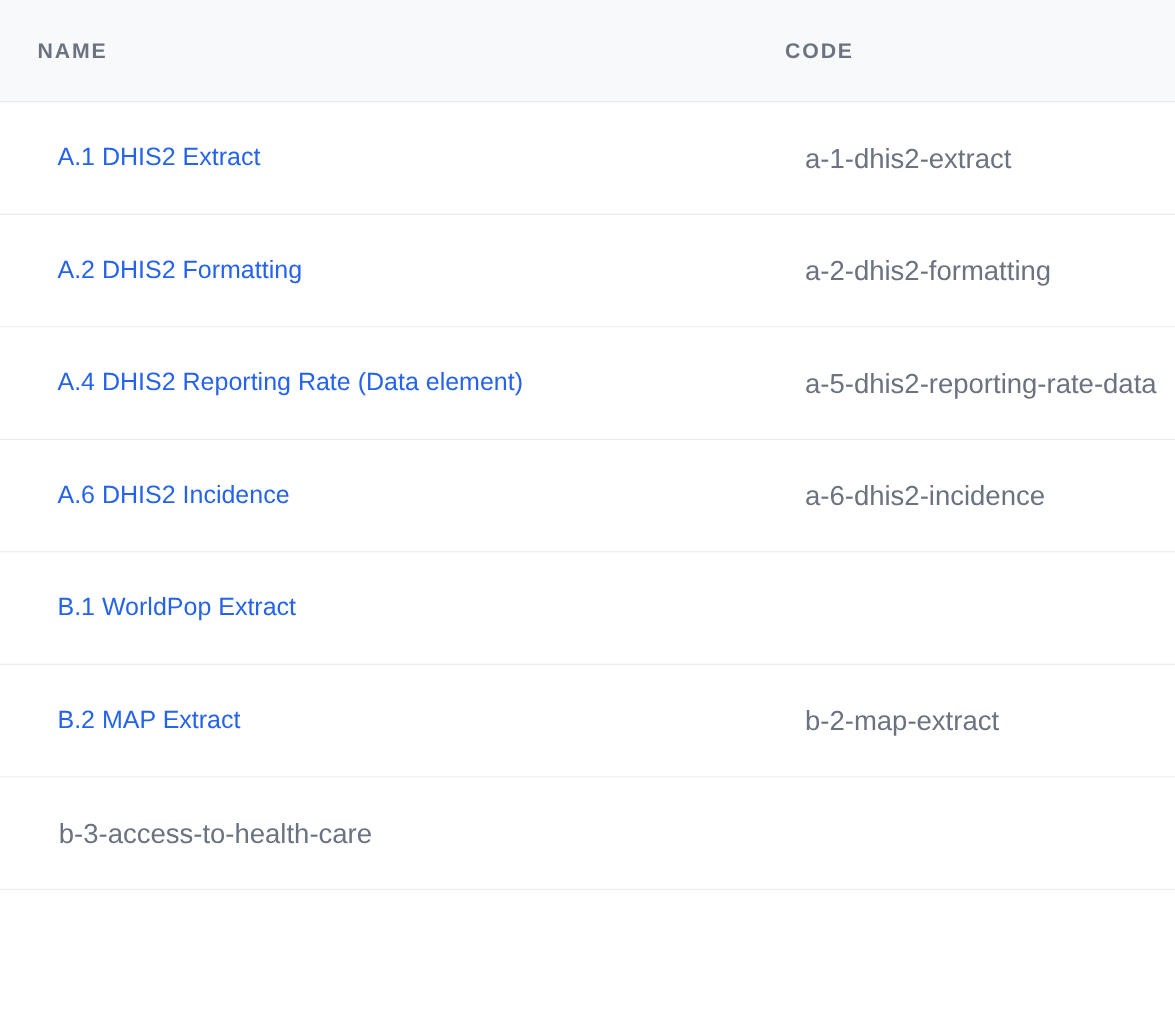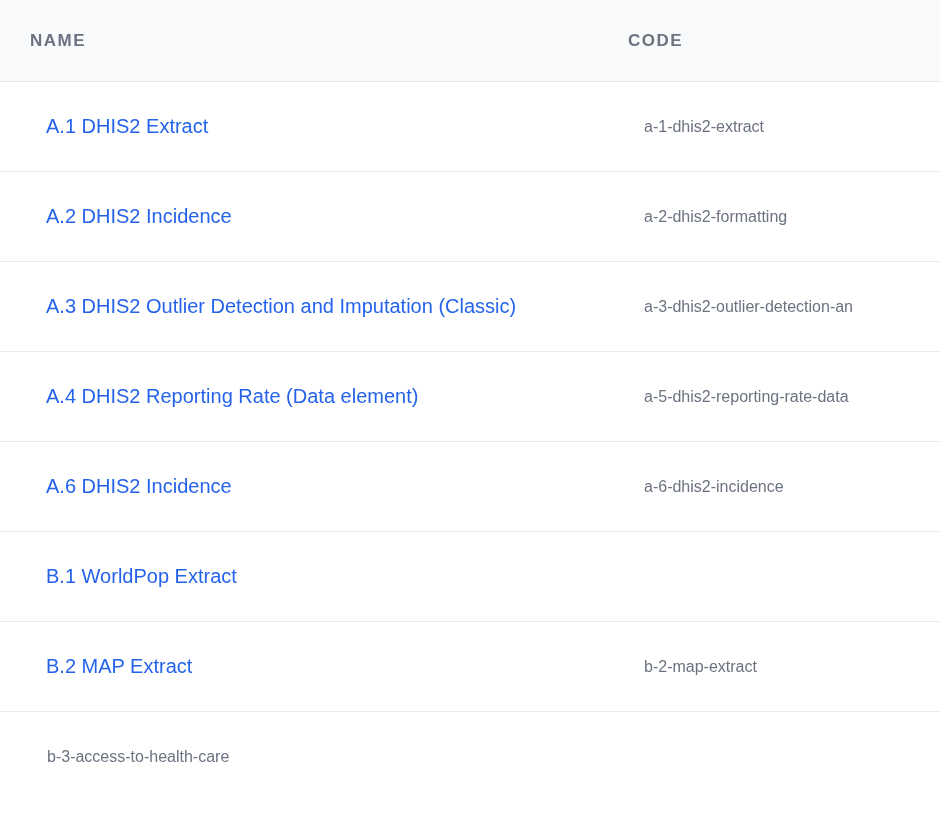--- a/index.html
+++ b/index.html
@@ -61,21 +61,21 @@
   }
   .name-link{
     color:var(--link);
     font-size:20px;
     font-weight:500;
     text-decoration:none;
     cursor:pointer;
   }
   .code-text{
     color:var(--code-text);
-    font-size:16px;
+    font-size:22px;
     font-weight:400;
   }
 </style>
 </head>
 <body>
 
 <div class="table">
 
   <div class="thead">
     <div class="cell-name">
@@ -90,35 +90,27 @@
     <div class="cell-name">
       <a class="name-link">A.1 DHIS2 Extract</a>
     </div>
     <div class="cell-code">
       <span class="code-text">a-1-dhis2-extract</span>
     </div>
   </div>
 
   <div class="row">
     <div class="cell-name">
-      <a class="name-link">A.2 DHIS2 Incidence</a>
+      <a class="name-link">A.2 DHIS2 Formatting</a>
     </div>
     <div class="cell-code">
       <span class="code-text">a-2-dhis2-formatting</span>
     </div>
   </div>
 
-  <div class="row">
-    <div class="cell-name">
-      <a class="name-link">A.3 DHIS2 Outlier Detection and Imputation (Classic)</a>
-    </div>
-    <div class="cell-code">
-      <span class="code-text">a-3-dhis2-outlier-detection-an</span>
-    </div>
-  </div>
 
   <div class="row">
     <div class="cell-name">
       <a class="name-link">A.4 DHIS2 Reporting Rate (Data element)</a>
     </div>
     <div class="cell-code">
       <span class="code-text">a-5-dhis2-reporting-rate-data</span>
     </div>
   </div>
 

